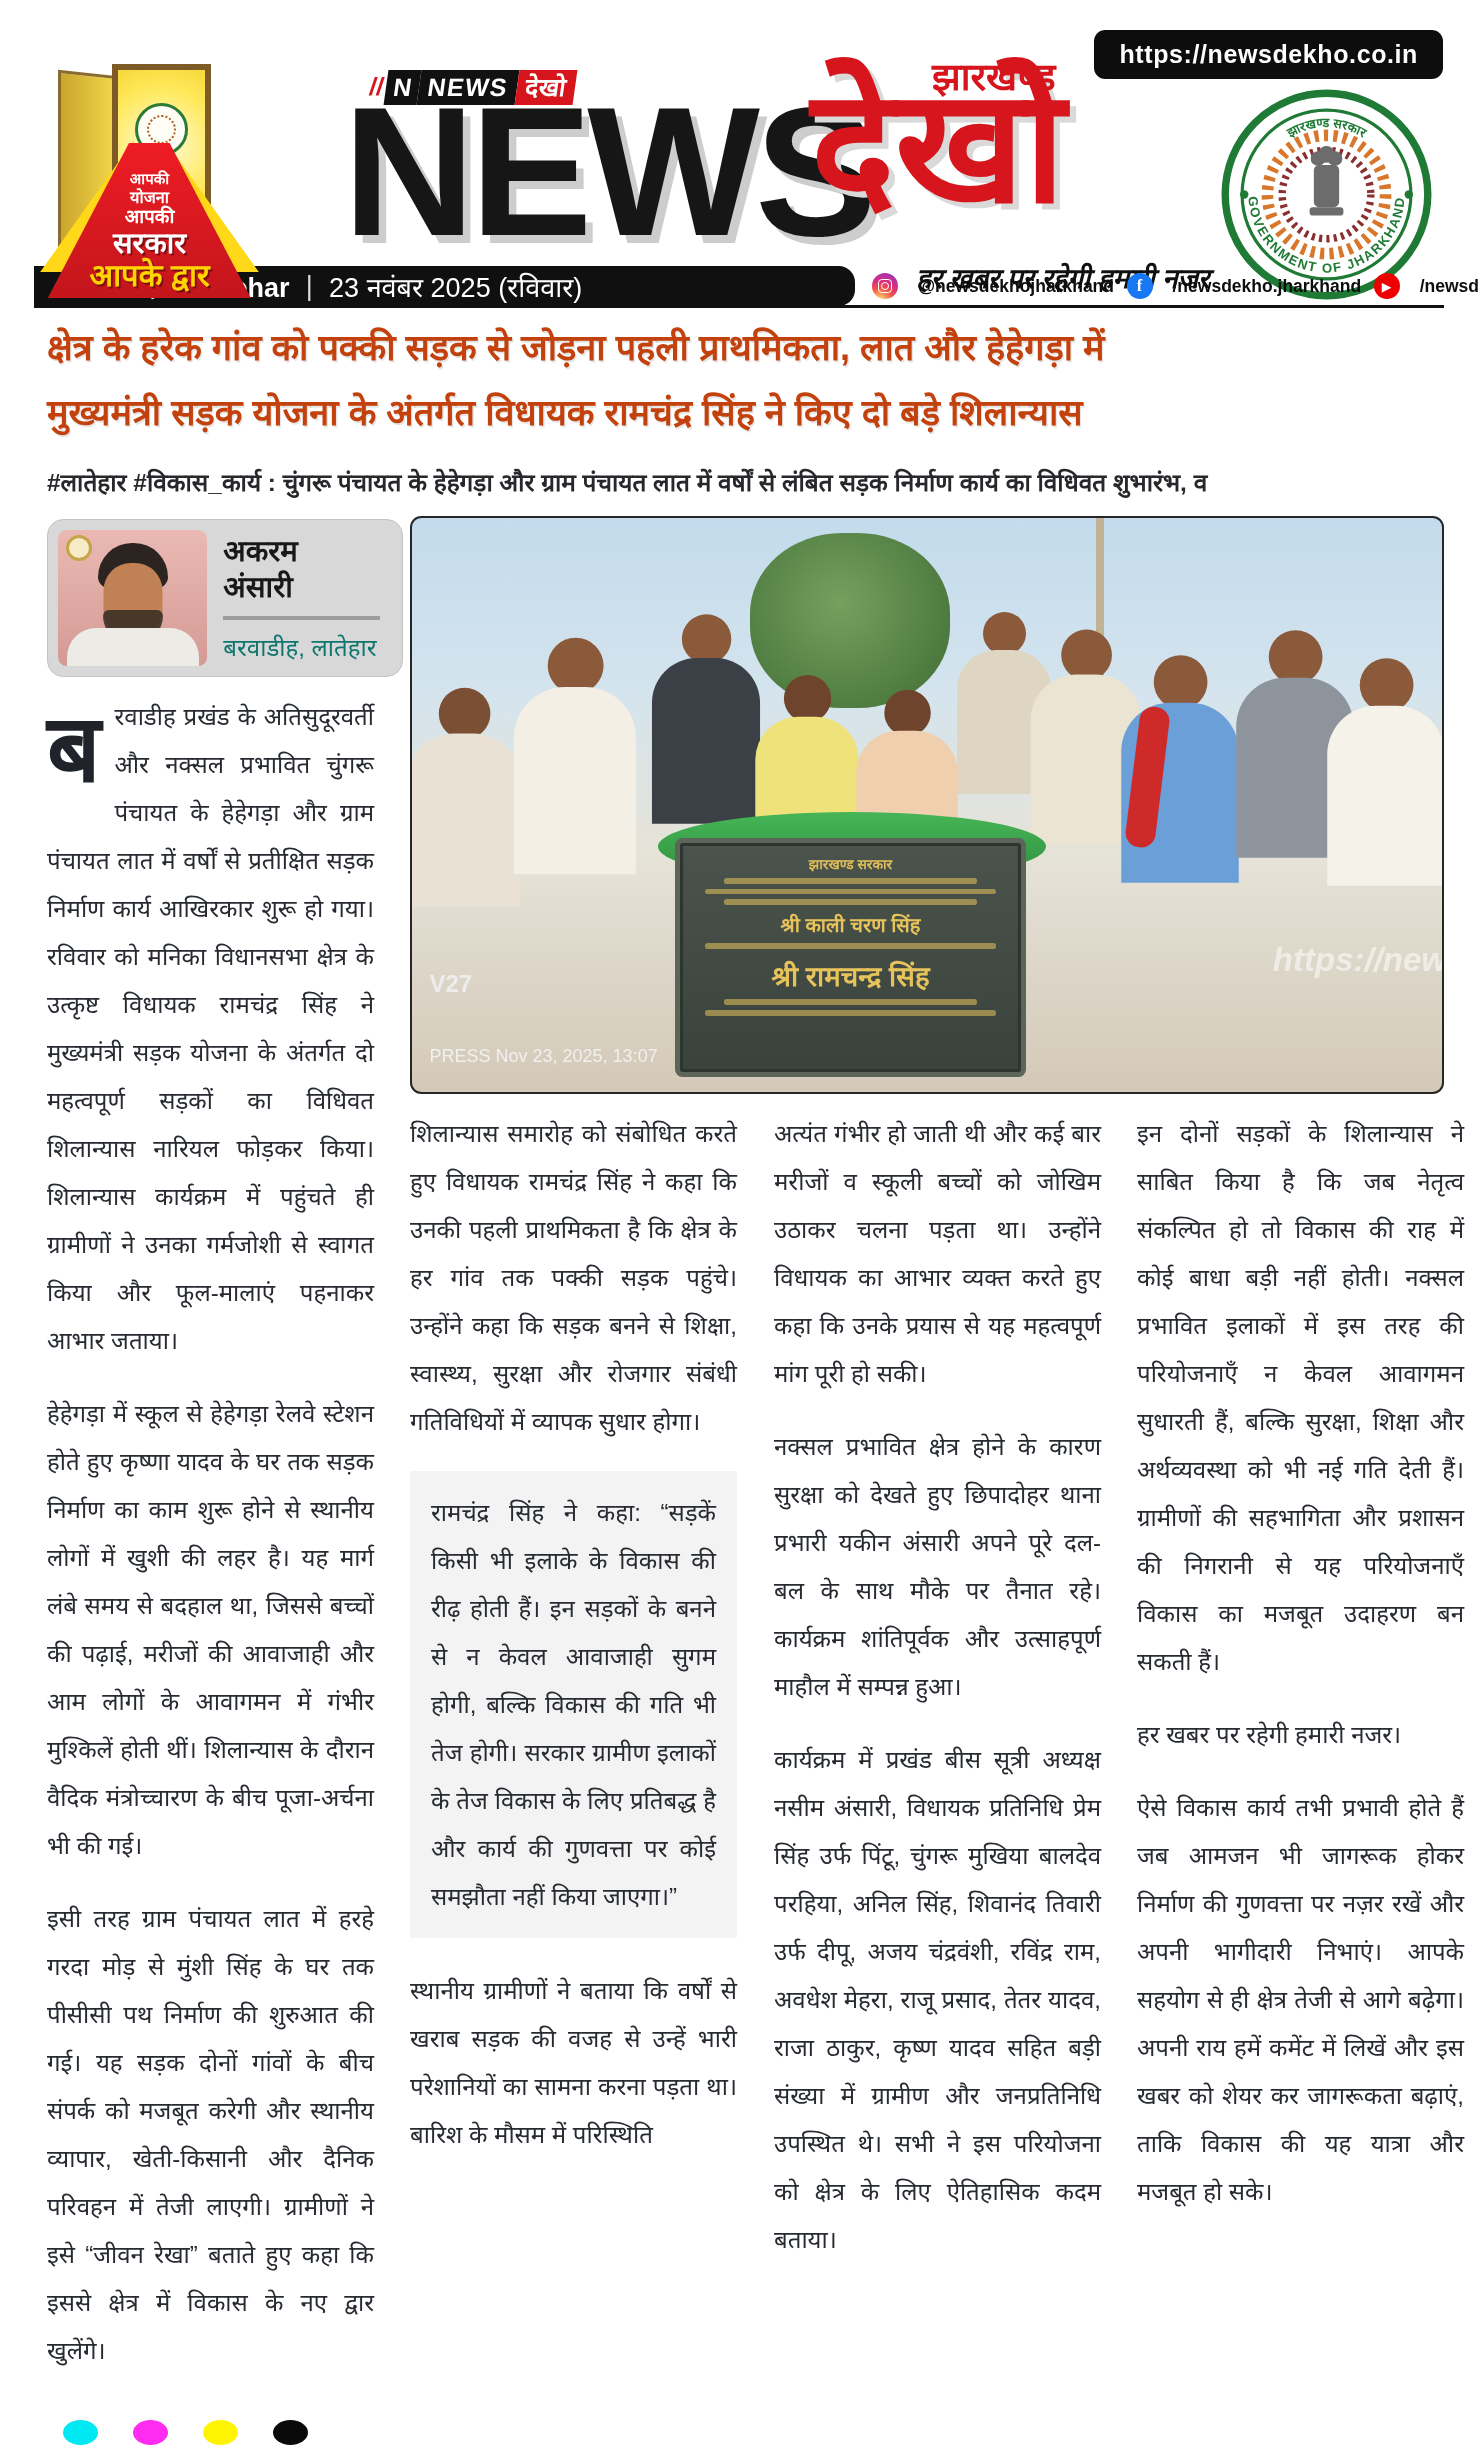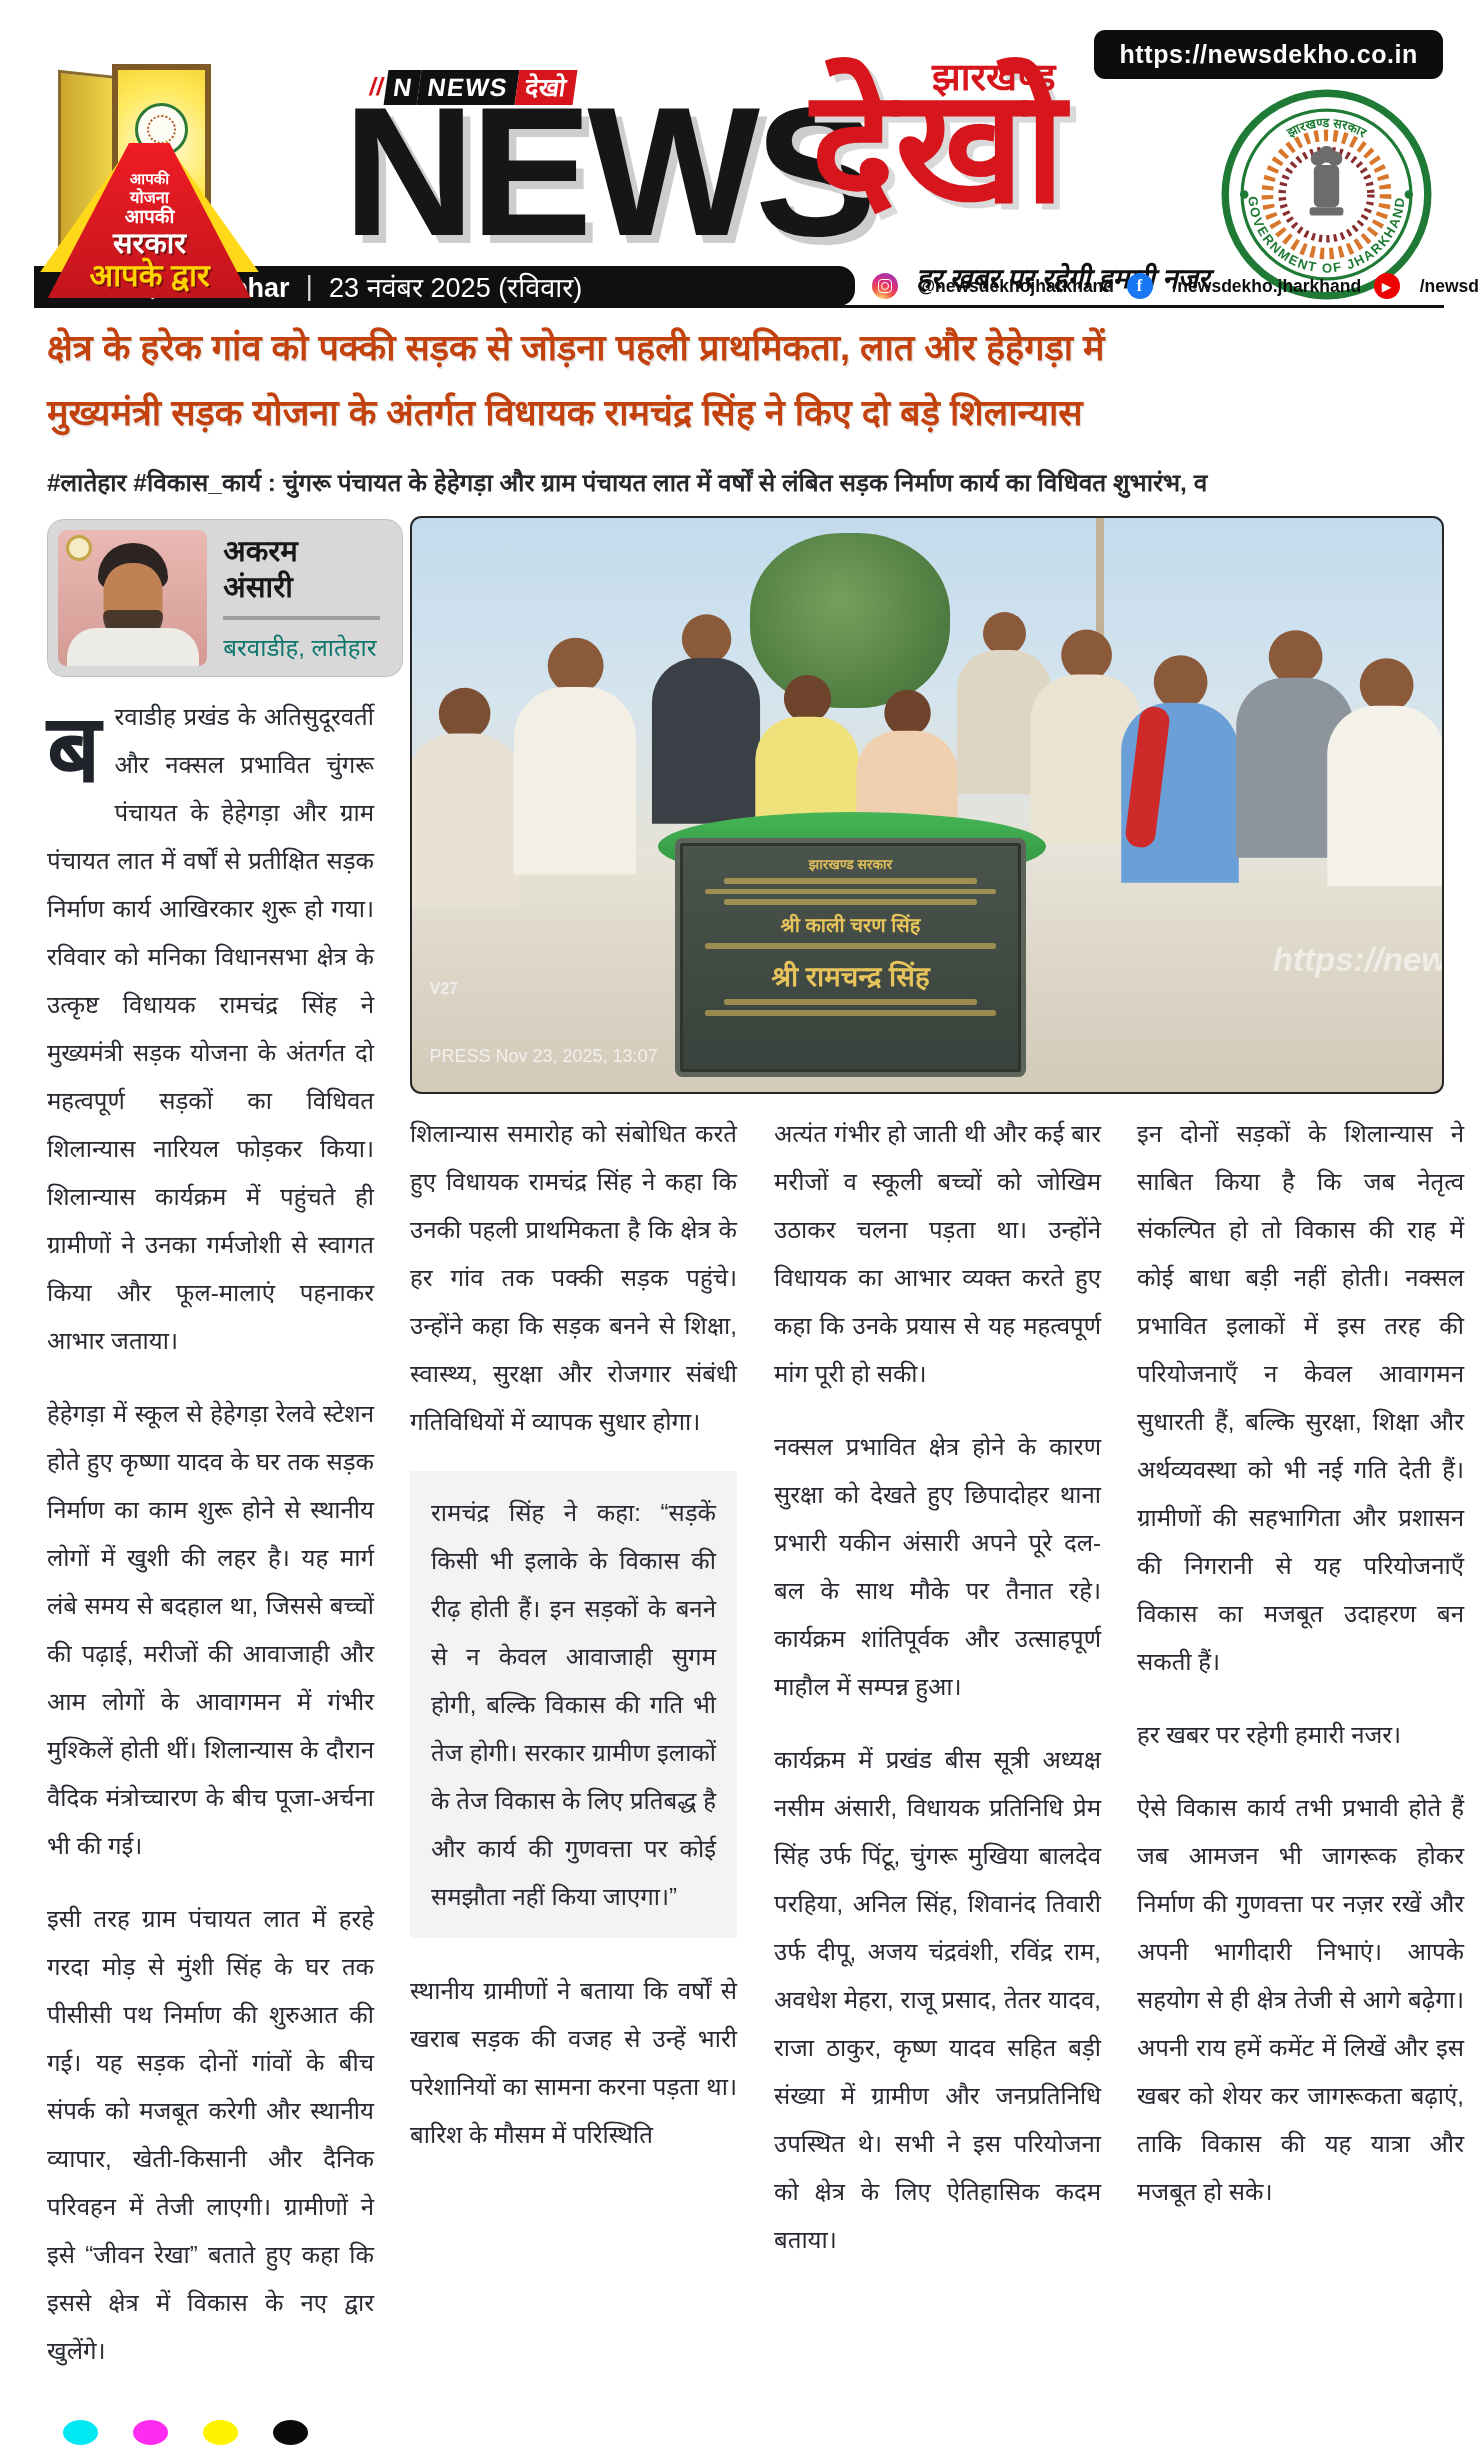--- a/index.html
+++ b/index.html
@@ -104,21 +104,21 @@
   .plaque-cloth{position:absolute;left:246px;top:294px;width:388px;height:69px;
     background:linear-gradient(#46b556,#2f8f3e);border-radius:50%;}
   .plaque{position:absolute;left:263px;top:320px;width:351px;height:239px;text-align:center;
     background:linear-gradient(#4a544c,#39423c);border:5px solid #5d645a;border-radius:7.5px;
     box-sizing:border-box;box-shadow:inset 0 0 0 3.1px #2e352f;color:#e7c35b;padding-top:11.3px;}
   .plq-sm{font-size:13.8px;font-weight:700;opacity:.95;}
   .plq-bar{height:5.6px;background:rgba(231,195,91,.55);margin:5px 44px;border-radius:2.5px;}
   .plq-bar.w{margin:5px 25px;}
   .plq-n1{font-size:20px;font-weight:800;margin-top:6.3px;}
   .plq-n2{font-size:27.6px;font-weight:900;margin-top:7.5px;}
-  .wm-v{position:absolute;left:17.5px;bottom:94px;color:#f0f0f0;font-size:16px;font-weight:700;
+  .wm-v{position:absolute;left:17.5px;bottom:94px;color:#f0f0f0;font-size:24px;font-weight:700;
     opacity:.92;}
   .wm-press{position:absolute;left:17.5px;bottom:25px;color:#f4f4f4;font-size:18px;opacity:.92;}
   .wm-url{position:absolute;right:-5px;bottom:113px;color:#fff;opacity:.55;font-size:33px;
     font-style:italic;font-weight:700;}
   
   .col{position:absolute;width:327px;font-size:24px;line-height:48px;text-align:justify;
     color:#272b31;}
   .col p{margin:0 0 25px 0;}
   .col1{left:47px;top:693px;}
   .col2{left:410px;top:1110px;}

